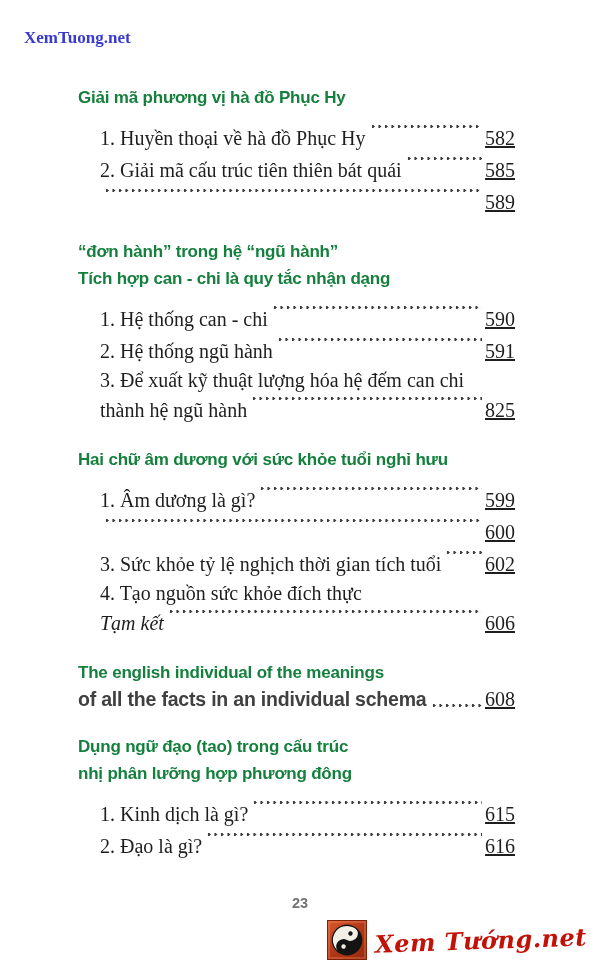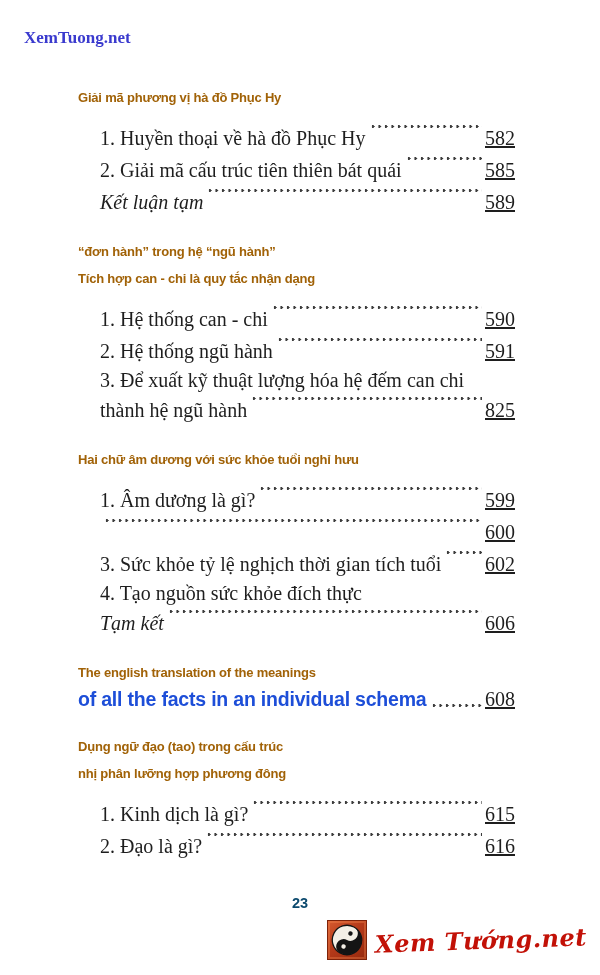--- a/index.html
+++ b/index.html
@@ -22,22 +22,22 @@
   }
 
   
   .content {
     position:absolute; left:78px; top:84px; width:437px;
   }
   .sec { margin-bottom:20px; }
   .hgroup { margin-bottom:11px; }
   .h {
     font-family:"Liberation Sans", sans-serif;
-    font-weight:700; font-size:13px; line-height:27px;
-    color:#a16207; white-space:nowrap; letter-spacing:-0.2px;
+    font-weight:700; font-size:17px; line-height:27px;
+    color:#15803d; white-space:nowrap; letter-spacing:-0.2px;
   }
   .row {
     display:flex; align-items:flex-start;
     height:32px; line-height:32px;
     padding-left:22px;
     font-size:20px; white-space:nowrap;
   }
   .row.cont { height:27px; line-height:27px; }
   .t { flex:0 0 auto; }
   .t.it { font-style:italic; }
@@ -52,30 +52,30 @@
     background-position:left bottom;
   }
   .p { flex:0 0 auto; font-family:"Liberation Serif", serif; font-size:20px; font-weight:400;text-decoration:underline; }
 
   
   .hrow { display:flex; align-items:baseline; white-space:nowrap; }
   .hrow .ht {
     flex:0 0 auto;
     font-family:"Liberation Sans", sans-serif;
     font-weight:700; font-size:19.5px; line-height:27px;
-    color:#1d4ed8; letter-spacing:-0.2px;
+    color:#404040; letter-spacing:-0.2px;
   }
   .hrow .leader { min-width:20px; }
 
   
   .pagenum {
     position:absolute; top:895px; left:0; width:100%;
     text-align:center;
     font-family:"Liberation Sans", sans-serif;
-    font-weight:700; font-size:14.5px; color:#0c4a6e;
+    font-weight:700; font-size:14.5px; color:#737373;
   }
 
   
   .logo {
     position:absolute; right:13px; bottom:15px;
     display:flex; align-items:center; gap:8px;
   }
   .logo-square {
     width:40px; height:40px; box-sizing:border-box;
     background:linear-gradient(140deg, #d65a2e 0%, #b53a1a 45%, #962a0e 100%);
@@ -108,21 +108,20 @@
         <span class="t">1. Huyền thoại về hà đồ Phục Hy</span>
         <span class="leader"></span>
         <span class="p">582</span>
       </div>
       <div class="row">
         <span class="t">2. Giải mã cấu trúc tiên thiên bát quái</span>
         <span class="leader"></span>
         <span class="p">585</span>
       </div>
       <div class="row">
-        <span class="t it">Kết luận tạm</span>
         <span class="leader"></span>
         <span class="p">589</span>
       </div>
     </section>
 
     <section class="sec">
       <div class="hgroup">
         <div class="h">“đơn hành” trong hệ “ngũ hành”</div>
         <div class="h">Tích hợp can - chi là quy tắc nhận dạng</div>
       </div>
@@ -169,21 +168,21 @@
       </div>
       <div class="row">
         <span class="t it">Tạm kết</span>
         <span class="leader"></span>
         <span class="p">606</span>
       </div>
     </section>
 
     <section class="sec">
       <div class="hgroup">
-        <div class="h">The english translation of the meanings</div>
+        <div class="h">The english individual of the meanings</div>
         <div class="hrow">
           <span class="ht">of all the facts in an individual schema</span>
           <span class="leader"></span>
           <span class="p">608</span>
         </div>
       </div>
     </section>
 
     <section class="sec">
       <div class="hgroup">

